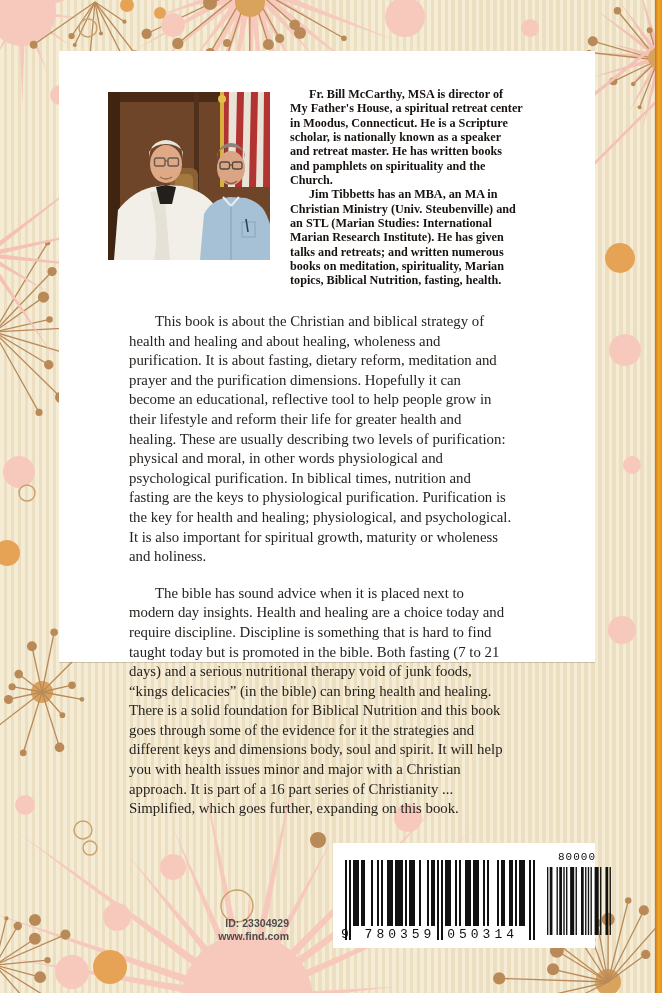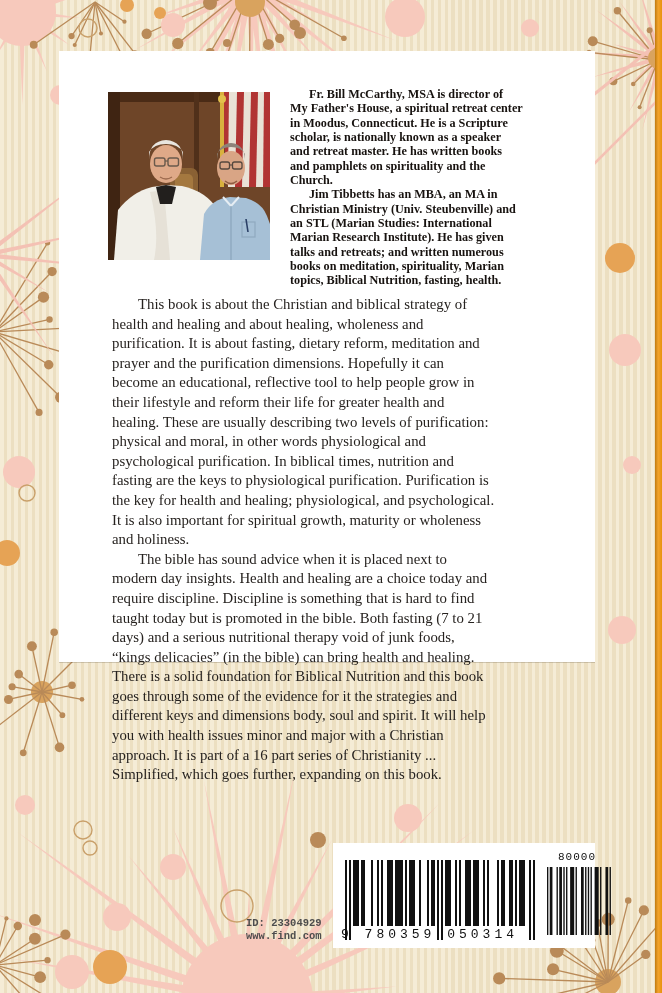--- a/index.html
+++ b/index.html
@@ -21,21 +21,21 @@
   .photo{position:absolute;left:49px;top:41px;width:162px;height:168px;overflow:hidden;}
   .bio{
     position:absolute;left:231px;top:36px;width:296px;
     font-weight:bold;font-size:12.2px;line-height:14.35px;color:#17120f;
   }
   .bio p{margin:0;white-space:pre-line;text-indent:19px;}
   .desc{
     position:absolute;left:53px;top:244px;width:452px;
     font-size:14.8px;line-height:19.6px;color:#26221f;
   }
-  .desc p{margin:0;white-space:pre-line;text-indent:26px;}
+  .desc p{margin:17px;white-space:pre-line;text-indent:26px;}
   .barcode-panel{
     position:absolute;left:333px;top:843px;width:262px;height:105px;
     background:#ffffff;z-index:2;
   }
   .isbn{
     position:absolute;top:2px;left:0;width:100%;text-align:center;
     font-family:"Liberation Mono",monospace;font-size:12px;letter-spacing:1.6px;color:#101010;
     white-space:nowrap;
   }
   #bc-main{position:absolute;left:12px;top:17px;}
@@ -43,23 +43,23 @@
     position:absolute;left:8px;top:84px;width:210px;
     font-family:"Liberation Mono",monospace;font-size:13px;letter-spacing:4px;
     color:#101010;white-space:nowrap;
   }
   .supp-digits{
     position:absolute;left:212px;top:8px;width:64px;text-align:center;
     font-family:"Liberation Mono",monospace;font-size:11px;letter-spacing:1px;color:#101010;
   }
   #bc-supp{position:absolute;left:214px;top:24px;}
   .pub-id{
-    position:absolute;left:203px;top:917px;width:86px;text-align:left;z-index:2;
-    font-family:Liberation Mono, monospace;font-weight:bold;
-    font-size:10.5px;line-height:12.5px;color:#4d4d4d;padding-left:43px;
+    position:absolute;left:203px;top:917px;width:86px;text-align:right;z-index:2;
+    font-family:Liberation Sans, sans-serif;font-weight:bold;
+    font-size:10.5px;line-height:12.5px;color:#4d4d4d;
   }
 </style>
 </head>
 <body>
 
 <div class="page">
 
   <svg class="decor" id="decor" width="662" height="993">
       <polygon points="248.57308826192522,-11.263166729469404 251.42691173807478,-18.736833270530596 395.6623912195984,40.621260243643334" fill="#f7c9bc"></polygon>
       <polygon points="248.07386967288042,-11.494287238955504 251.92613032711958,-18.505712761044496 320.0154654435283,23.46832885361458" fill="#f7c9bc"></polygon>

